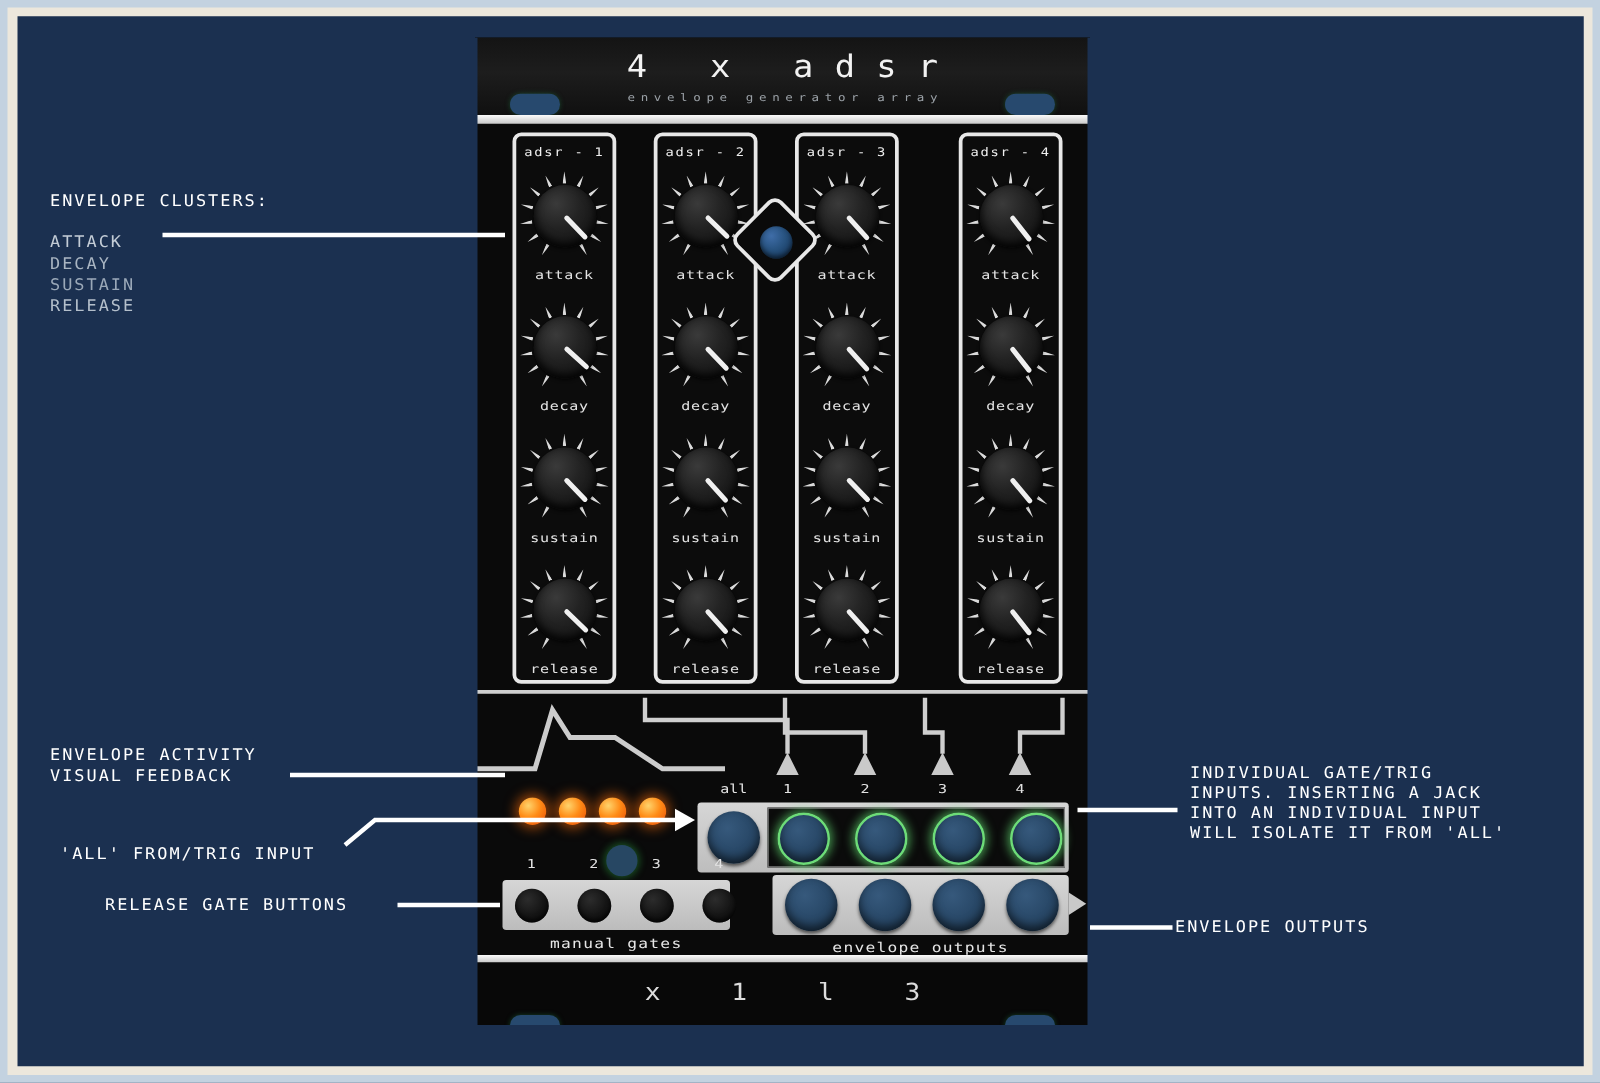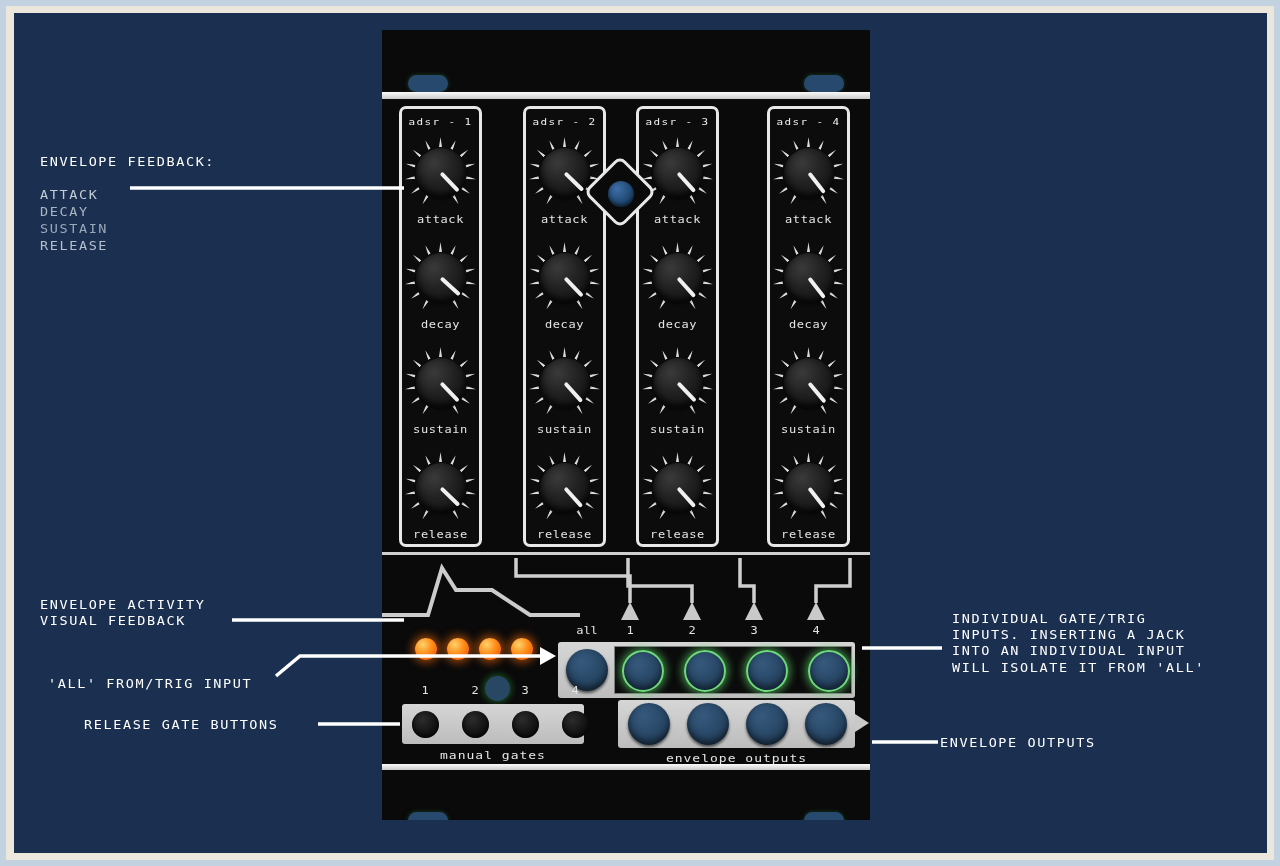--- a/index.html
+++ b/index.html
@@ -99,21 +99,21 @@
     width: 492px; height: 445px;
   }
   .strip {
     position: absolute;
     top: 0; width: 83px; height: 441px;
     border: 3px solid #e8e8e8;
     border-radius: 7px;
     background: #0c0c0c;
     overflow: hidden;
   }
-  .strip.s0 { left: 19px; padding-left: 21px; }
+  .strip.s0 { left: 30px; padding-left: 21px; }
   .strip.s1 { left: 143px; }
   .strip.s2 { left: 256px; }
   .strip.s3 { left: 387px; }
 
   .strip-label {
     position: absolute; left: 0; top: 6px; width: 100%;
     text-align: center;
     color: #efefef;
     font-size: 11px;
     letter-spacing: 1.4px;
@@ -346,20 +346,24 @@
 </head>
 <body>
 
 <div id="root">
 
   <div class="frame-cream"></div>
   <div class="frame-navy"></div>
 
   <div class="panel">
 
+    <div class="hdr">
+      <div class="hdr-title">4 x adsr</div>
+      <div class="hdr-sub">envelope generator array</div>
+    </div>
     <div class="mount tl"></div>
     <div class="mount tr"></div>
     <div class="rail top"></div>
 
     <div class="strips">
 
       <div class="strip s0">
         <div class="strip-label">adsr - 1</div>
         <div class="knob-cell k0">
           <div class="knob-wrap">
@@ -808,20 +812,23 @@
 
       <div class="out-plate"></div>
       <div class="jack" style="left:248px; top:145px;"></div>
       <div class="jack" style="left:307px; top:145px;"></div>
       <div class="jack" style="left:366px; top:145px;"></div>
       <div class="jack" style="left:425px; top:145px;"></div>
       <div class="caption" style="left:238px; top:193px; width:237px;">envelope outputs</div>
     </div>
 
     <div class="rail bottom"></div>
+    <div class="brand">
+      <div class="brand-mark">x 1 l 3</div>
+    </div>
     <div class="mount bl"></div>
     <div class="mount br"></div>
 
     <div class="panel-inner-edge"></div>
   </div>
 
   <svg class="leader-svg">
     <g stroke="#ffffff" stroke-width="3.5" fill="none">
 
       <path d="M130,188 L404,188"></path>
@@ -839,21 +846,21 @@
       <path d="M872,742 L938,742"></path>
     </g>
     <g fill="#ffffff">
       <polygon points="556,656 540,647 540,665"></polygon>
     </g>
     <g fill="#c9c9c9">
       <polygon points="869,723 855,714 855,732"></polygon>
     </g>
   </svg>
 
-  <div class="ann" style="left:40px; top:153px;">ENVELOPE FEEDBACK:</div>
+  <div class="ann" style="left:40px; top:153px;">ENVELOPE CLUSTERS:</div>
 
   <div style="position:absolute; left:40px; top:186px;">
     <div class="ann ann-list-line" style="position:relative; color:#c3ccd6;">ATTACK</div>
     <div class="ann ann-list-line" style="position:relative; color:#a9b5c2;">DECAY</div>
     <div class="ann ann-list-line" style="position:relative; color:#9aa8b8;">SUSTAIN</div>
     <div class="ann ann-list-line" style="position:relative; color:#b4bfcb;">RELEASE</div>
   </div>
 
   <div class="ann" style="left:40px; top:596px;">ENVELOPE ACTIVITY
 VISUAL FEEDBACK</div>

